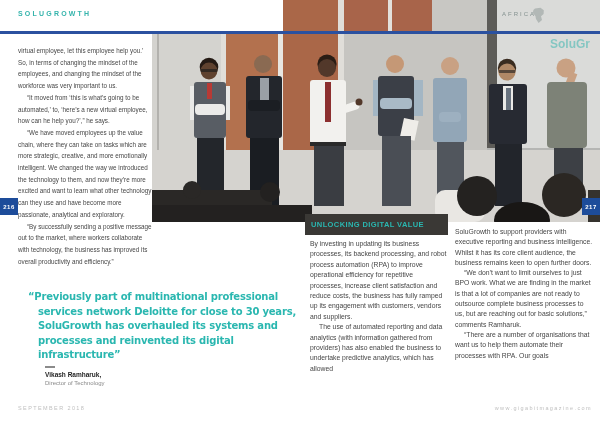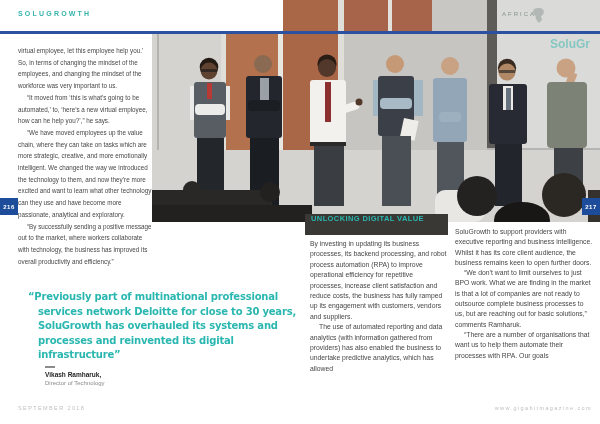--- a/index.html
+++ b/index.html
@@ -23,21 +23,21 @@
   .pg-right{left:582px;top:198px;}
 
   .bodycol{color:#464646;z-index:4;}
   .bodycol p{margin:0;}
   .bodycol p.ind{text-indent:9px;}
   .col-left{left:18px;top:45px;width:134px;font-size:6.3px;line-height:11.7px;}
   .col-mid{left:310px;top:239px;width:137px;font-size:6.8px;line-height:10.4px;}
   .col-right{left:455px;top:227px;width:138px;font-size:6.8px;line-height:10.3px;}
 
   .mid-heading-box{left:305px;top:214px;width:143px;height:21px;background:#3a3835;z-index:3;
-                   display:flex;}
+                   display:flex;align-items:center;}
   .mid-heading{color:#2ab7b0;font-size:7.5px;font-weight:bold;letter-spacing:.4px;padding-left:6px;
                font-family:"Liberation Sans",sans-serif;}
 
   .quote{left:28px;top:290px;width:276px;z-index:4;color:#2ab7b0;font-weight:bold;
          font-family:"DejaVu Sans","Liberation Sans",sans-serif;
          font-size:10px;line-height:14.6px;letter-spacing:-0.2px;padding-left:10px;text-indent:-10px;}
   .qdash{left:45px;top:366px;width:10px;height:2px;background:#8b8b8b;z-index:4;}
   .qname{left:45px;top:371px;font-size:6.5px;font-weight:bold;color:#1f1f1f;z-index:4;}
   .qtitle{left:45px;top:380px;font-size:6px;color:#8a8a8a;z-index:4;}
 

